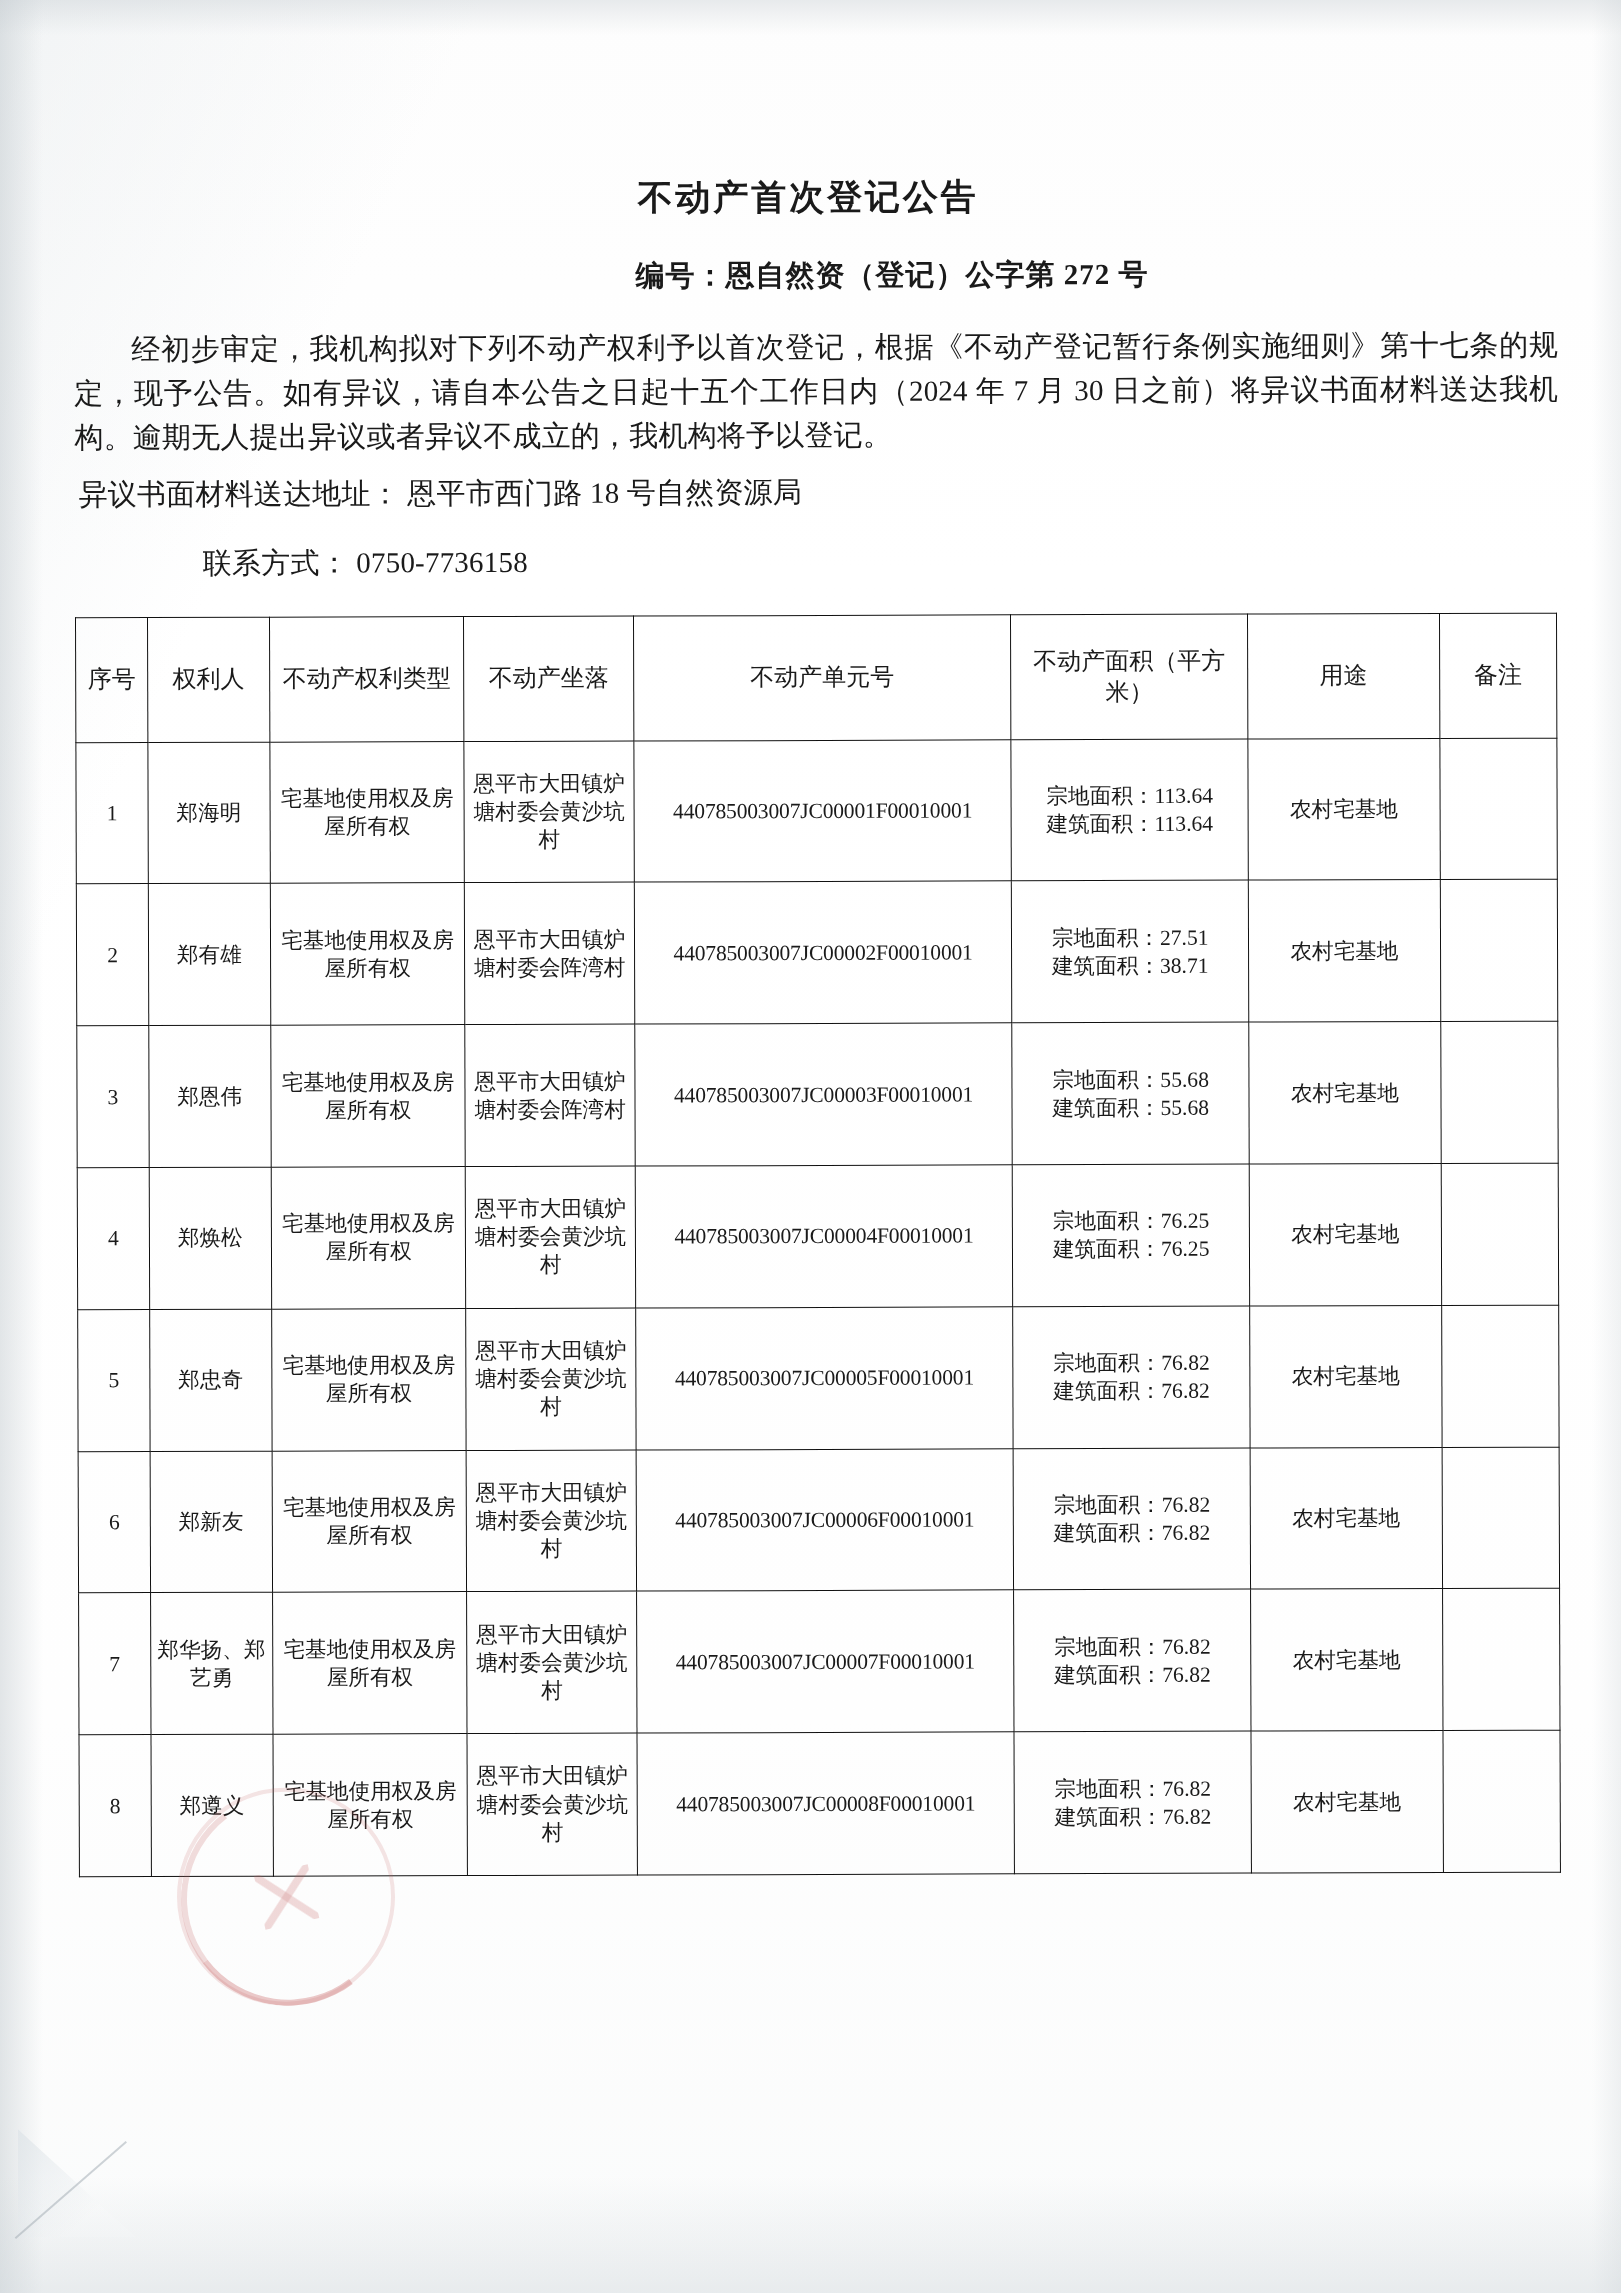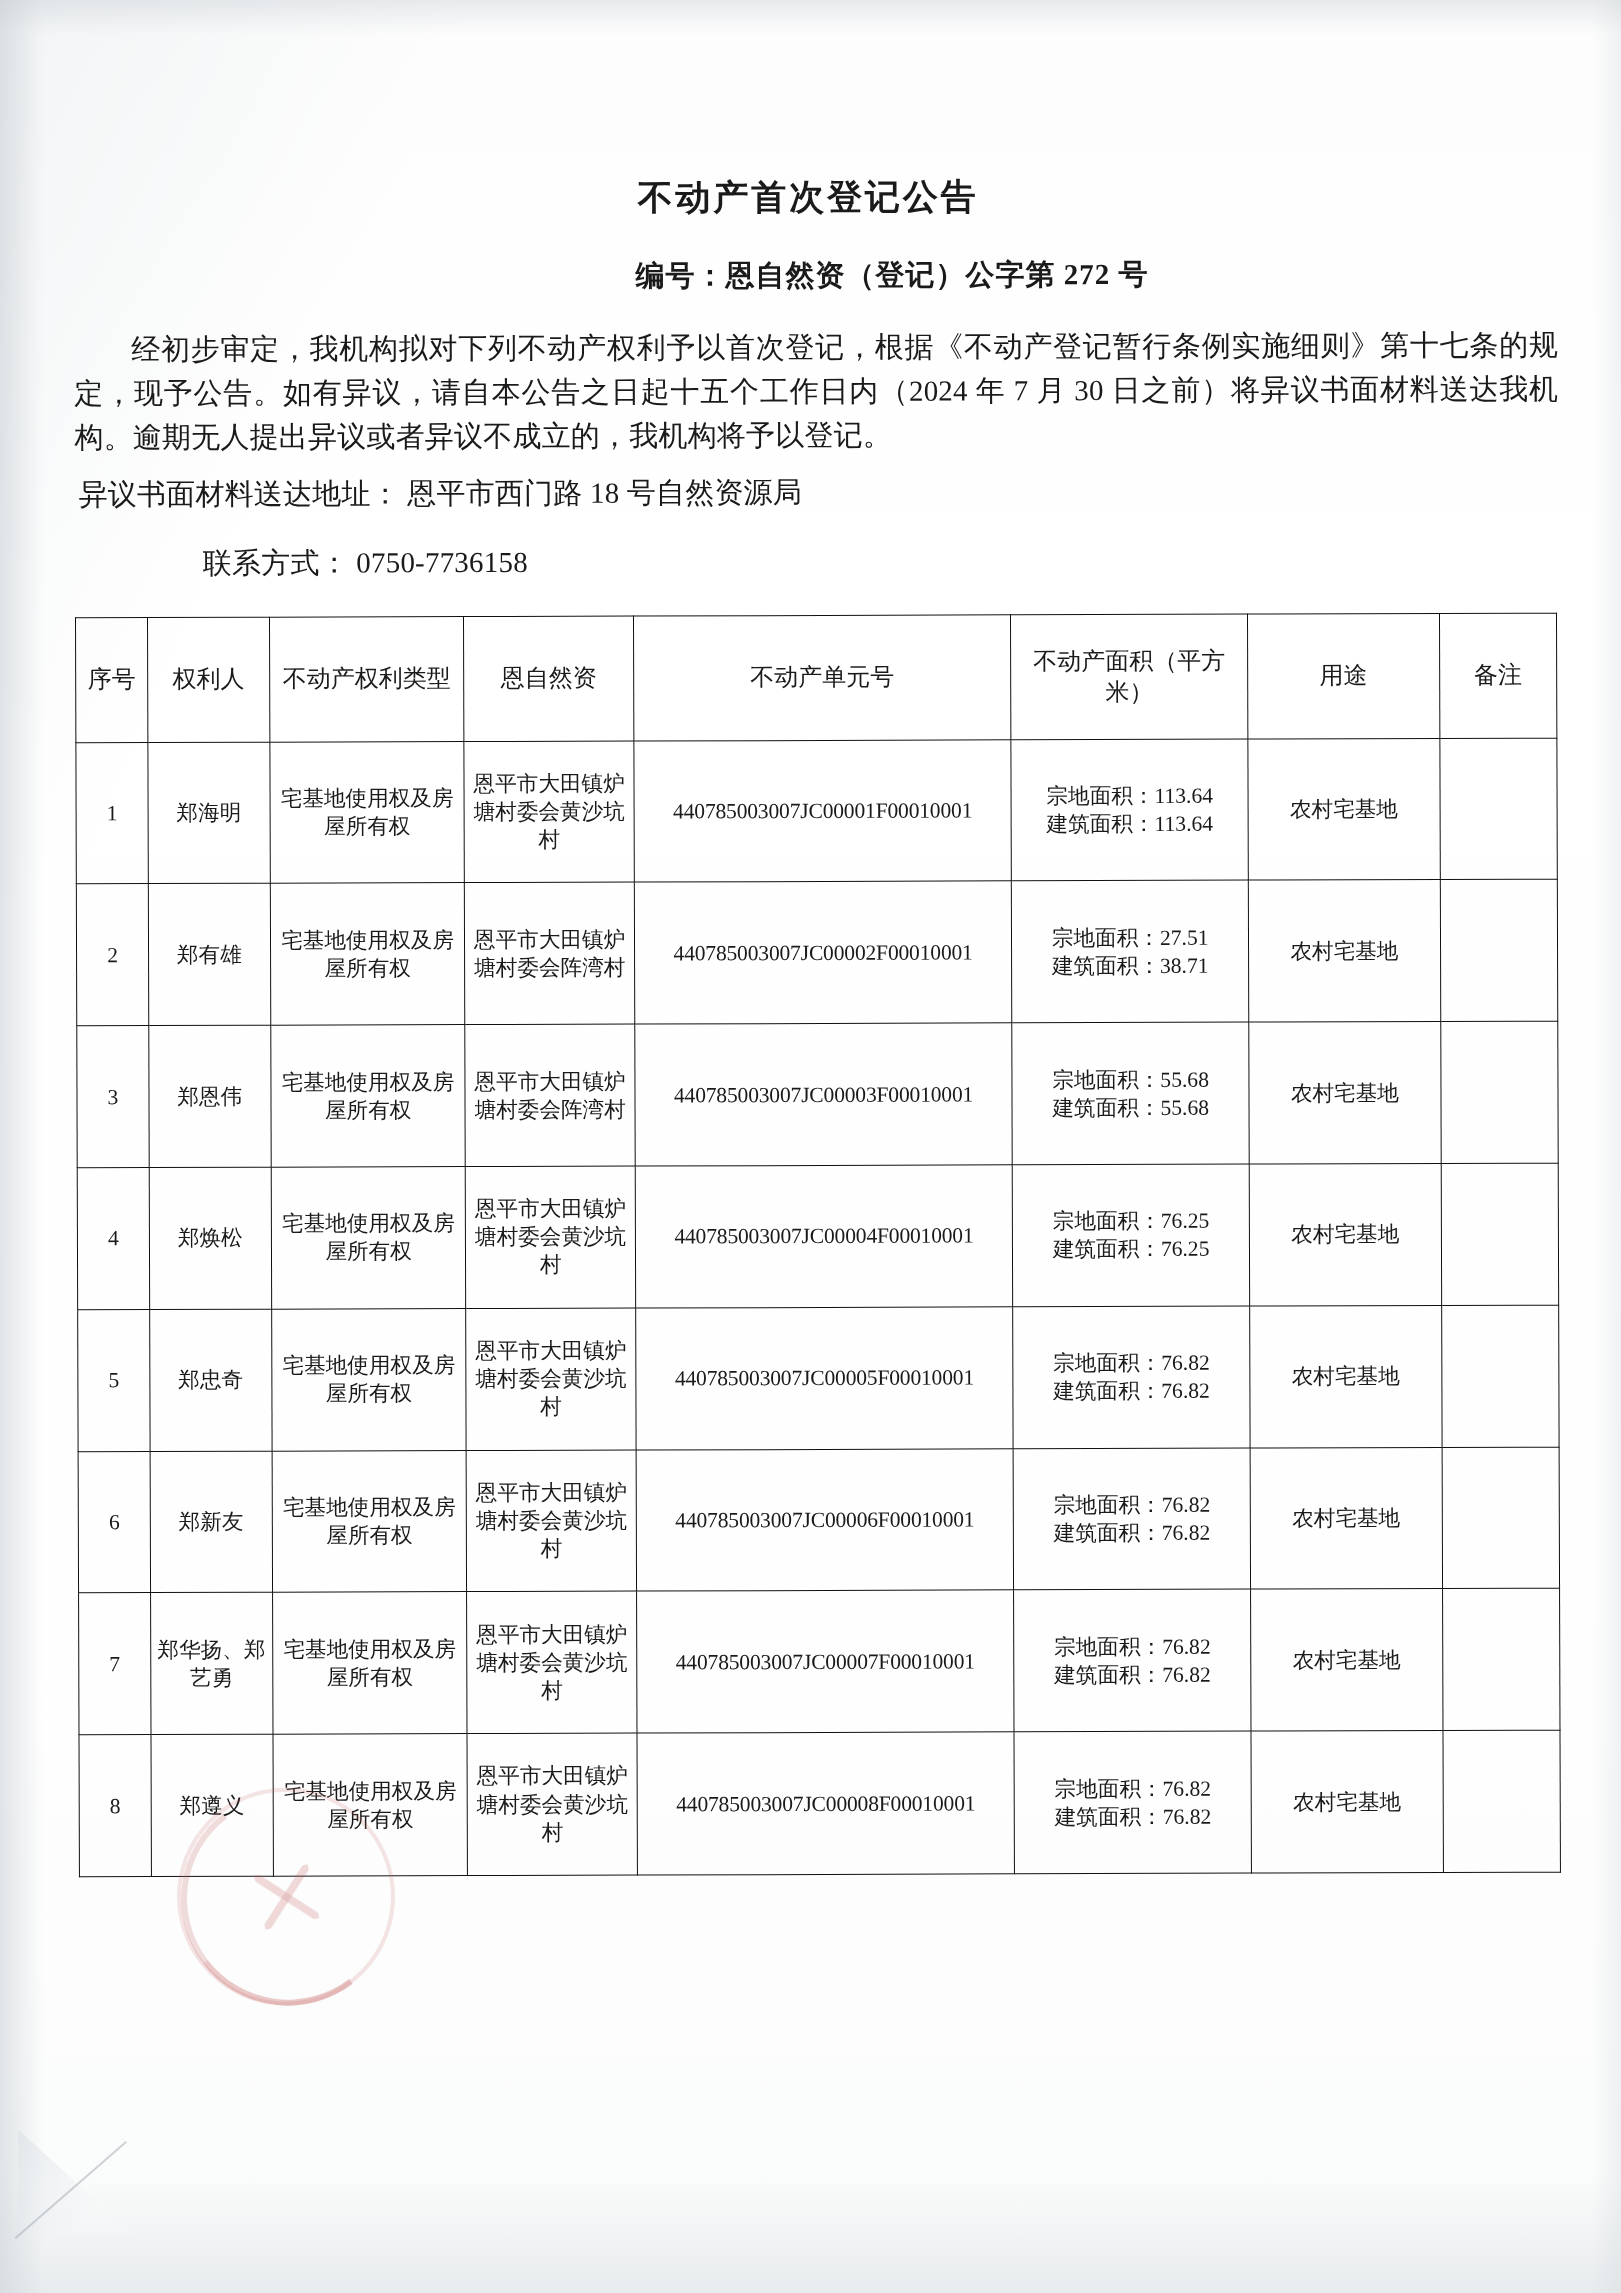--- a/index.html
+++ b/index.html
@@ -256,21 +256,21 @@
         <col class="c-unit">
           <col class="c-area">
           <col class="c-use">
           <col class="c-note">
       </colgroup>
       <thead>
         <tr>
           <th>序号</th>
           <th>权利人</th>
           <th>不动产权利类型</th>
-          <th>恩自然资</th>
+          <th>不动产坐落</th>
           <th>不动产单元号</th>
           <th>不动产面积（平方米）</th>
           <th>用途</th>
           <th>备注</th>
         </tr>
       </thead>
       <tbody>
 
         <tr>
           <td class="idx-cell">1</td>

